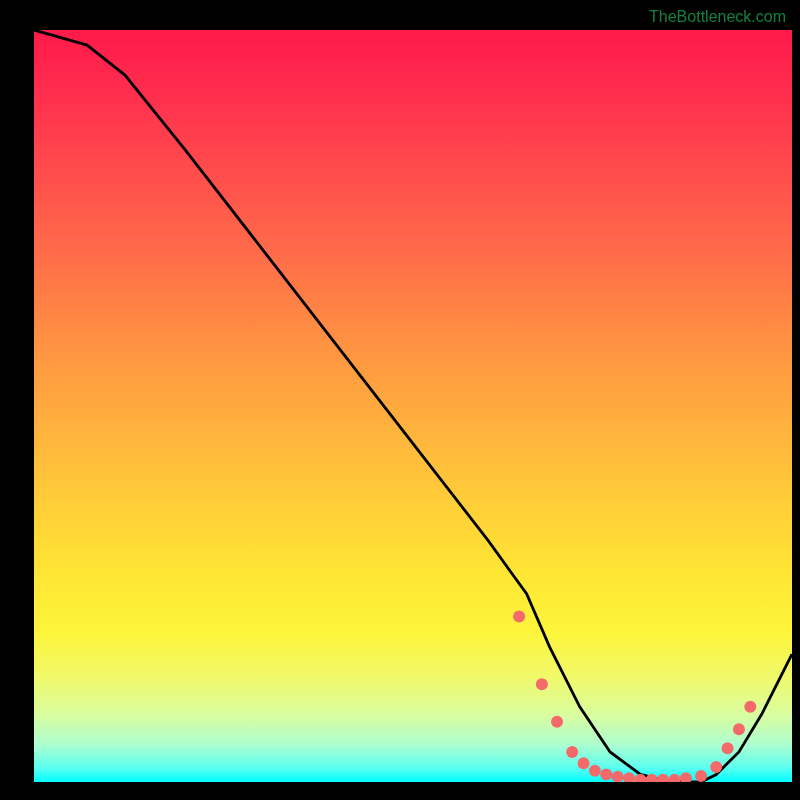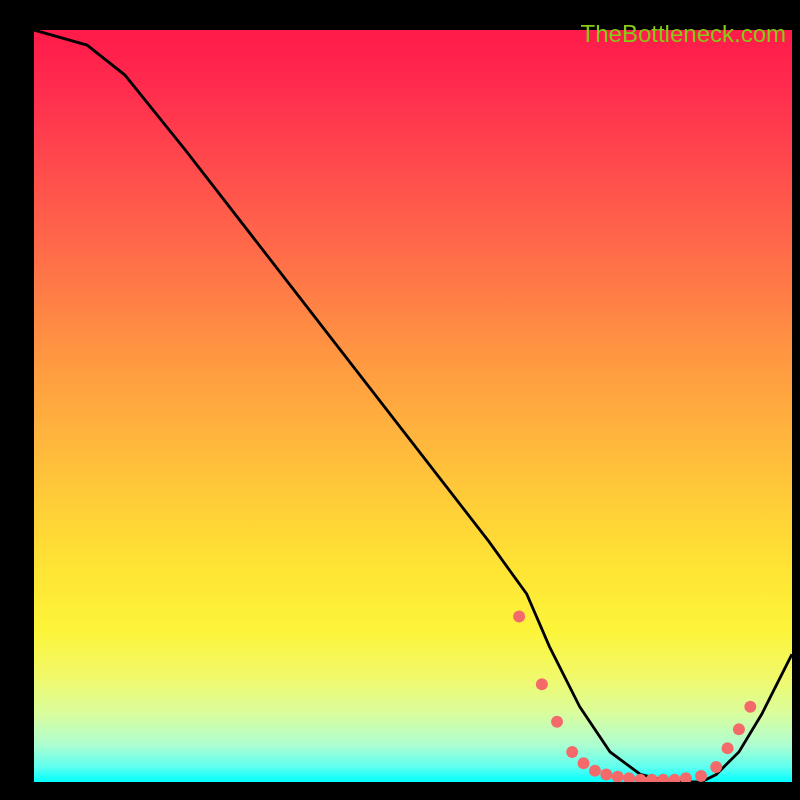--- a/index.html
+++ b/index.html
@@ -6,24 +6,24 @@
   body {
     width: 800px;
     height: 800px;
     background: #000;
     position: relative;
     font-family: Arial, sans-serif;
     overflow: hidden;
   }
   .watermark {
     position: absolute;
-    top: 20px;
+    top: 8px;
     right: 14px;
-    color: #84cc16;
-    font-size: 24px;
+    color: #15803d;
+    font-size: 16px;
     font-weight: 500;
     z-index: 10;
   }
   .chart-area {
     position: absolute;
     left: 34px;
     right: 8px;
     top: 30px;
     bottom: 18px;
     overflow: hidden;

